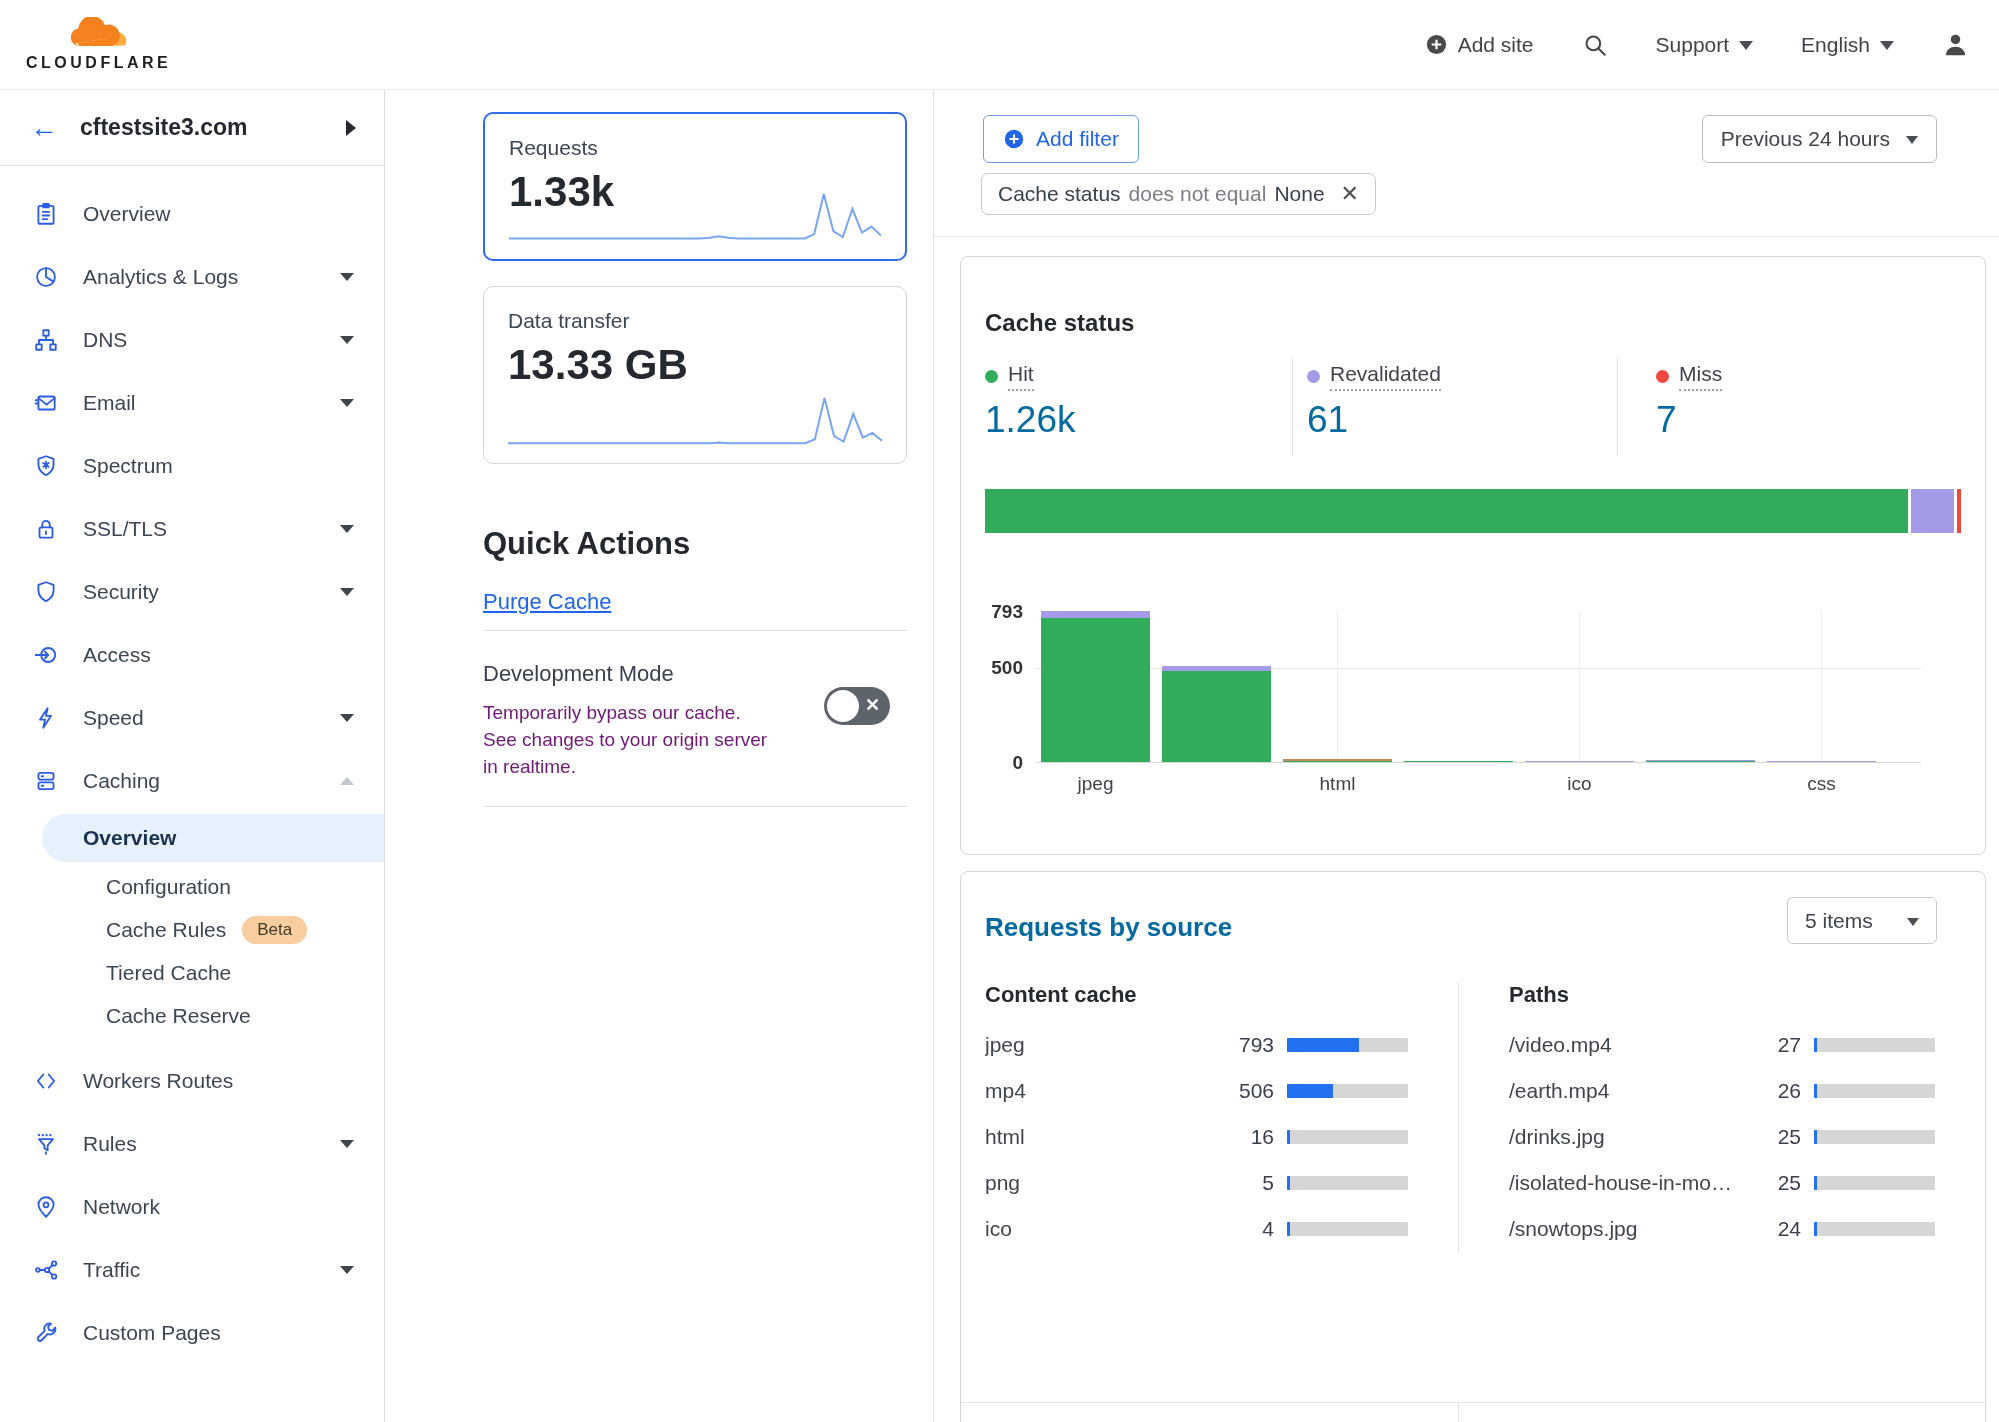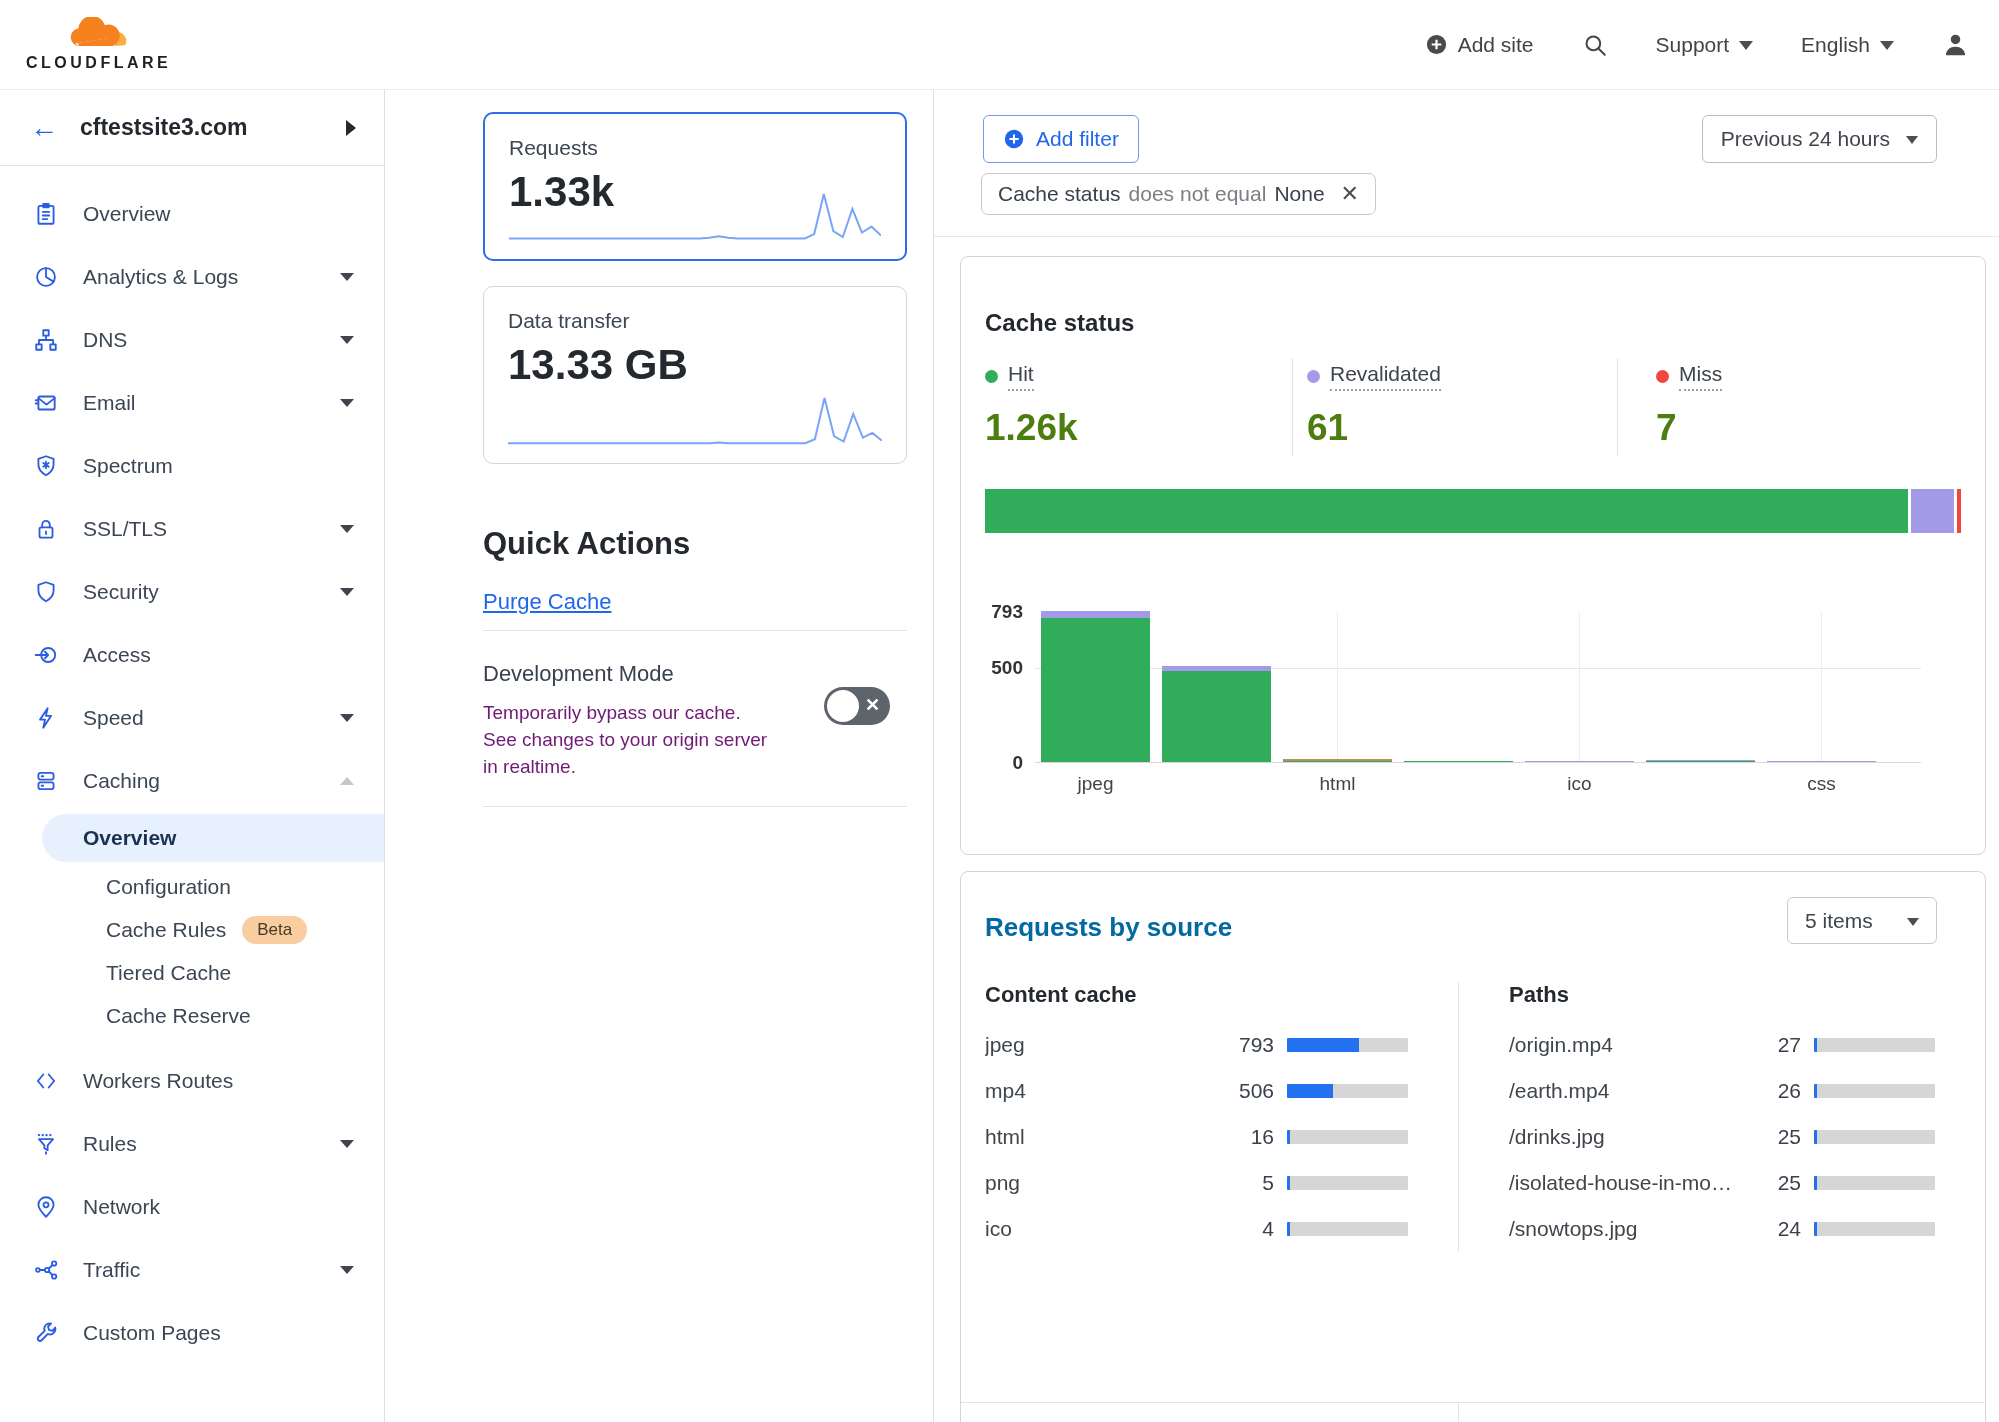--- a/index.html
+++ b/index.html
@@ -66,21 +66,21 @@
   .timerange .caret { margin-left:16px; border-top-width:8px; border-left-width:6px; border-right-width:6px; }
 
   .panelcard { position:absolute; left:26px; width:1026px; border:1px solid #D5D5D5; border-radius:8px; background:#fff; }
   .card1 { top:166px; height:599px; }
   .card1-title { position:absolute; left:24px; top:52px; font-size:24px; font-weight:700; color:#24292F; }
   .statrow { position:absolute; left:0; top:105px; right:0; height:100px; }
   .stat { position:absolute; top:0; }
   .stat .srow { display:flex; align-items:center; gap:10px; }
   .dot { width:13px; height:13px; border-radius:50%; }
   .stat .slabel { font-size:21px; color:#3F454C; border-bottom:2px dotted #9AA0A6; padding-bottom:3px; cursor:help; }
-  .stat .svalue { margin-top:16px; font-size:37px; font-weight:700; color:#4d7c0f; }
+  .stat .svalue { margin-top:8px; font-size:37px; font-weight:400; color:#0369a1; }
   .statdiv { position:absolute; top:-4px; width:1px; height:98px; background:#E3E3E3; }
   .stackedbar { position:absolute; left:24px; right:24px; top:232px; height:44px; display:flex; gap:3px; }
   .stackedbar > div { height:100%; }
 
   .ctchart { position:absolute; left:0; top:334px; right:0; height:220px; }
   .plot { position:absolute; left:74px; top:21px; width:886px; height:151px; border-bottom:1px solid #D9D9D9; }
   .gridv { position:absolute; top:0; bottom:0; width:1px; background:#EDEDED; }
   .gridh { position:absolute; left:0; right:0; height:1px; background:#E6E6E6; }
   .cbar { position:absolute; bottom:0; width:109px; display:flex; flex-direction:column; justify-content:flex-end; }
   .cbar > div { width:100%; }
@@ -496,21 +496,21 @@
               <span class="minibar">
                 <div style="width: 0.5%; min-width: 3px; background: rgb(35, 113, 241);"></div>
               </span>
             </div>
           </div>
         </div>
       <div class="colR" id="tbl1">
           <div class="tbl-title">Paths</div>
           <div class="trows">
             <div class="trow">
-              <span class="tl">/origin.mp4</span>
+              <span class="tl">/video.mp4</span>
               <span class="tv">27</span>
               <span class="minibar">
                 <div style="width: 2.2%; min-width: 3px; background: rgb(35, 113, 241);"></div>
               </span>
             </div>
             <div class="trow">
               <span class="tl">/earth.mp4</span>
               <span class="tv">26</span>
               <span class="minibar">
                 <div style="width: 2.1%; min-width: 3px; background: rgb(35, 113, 241);"></div>

